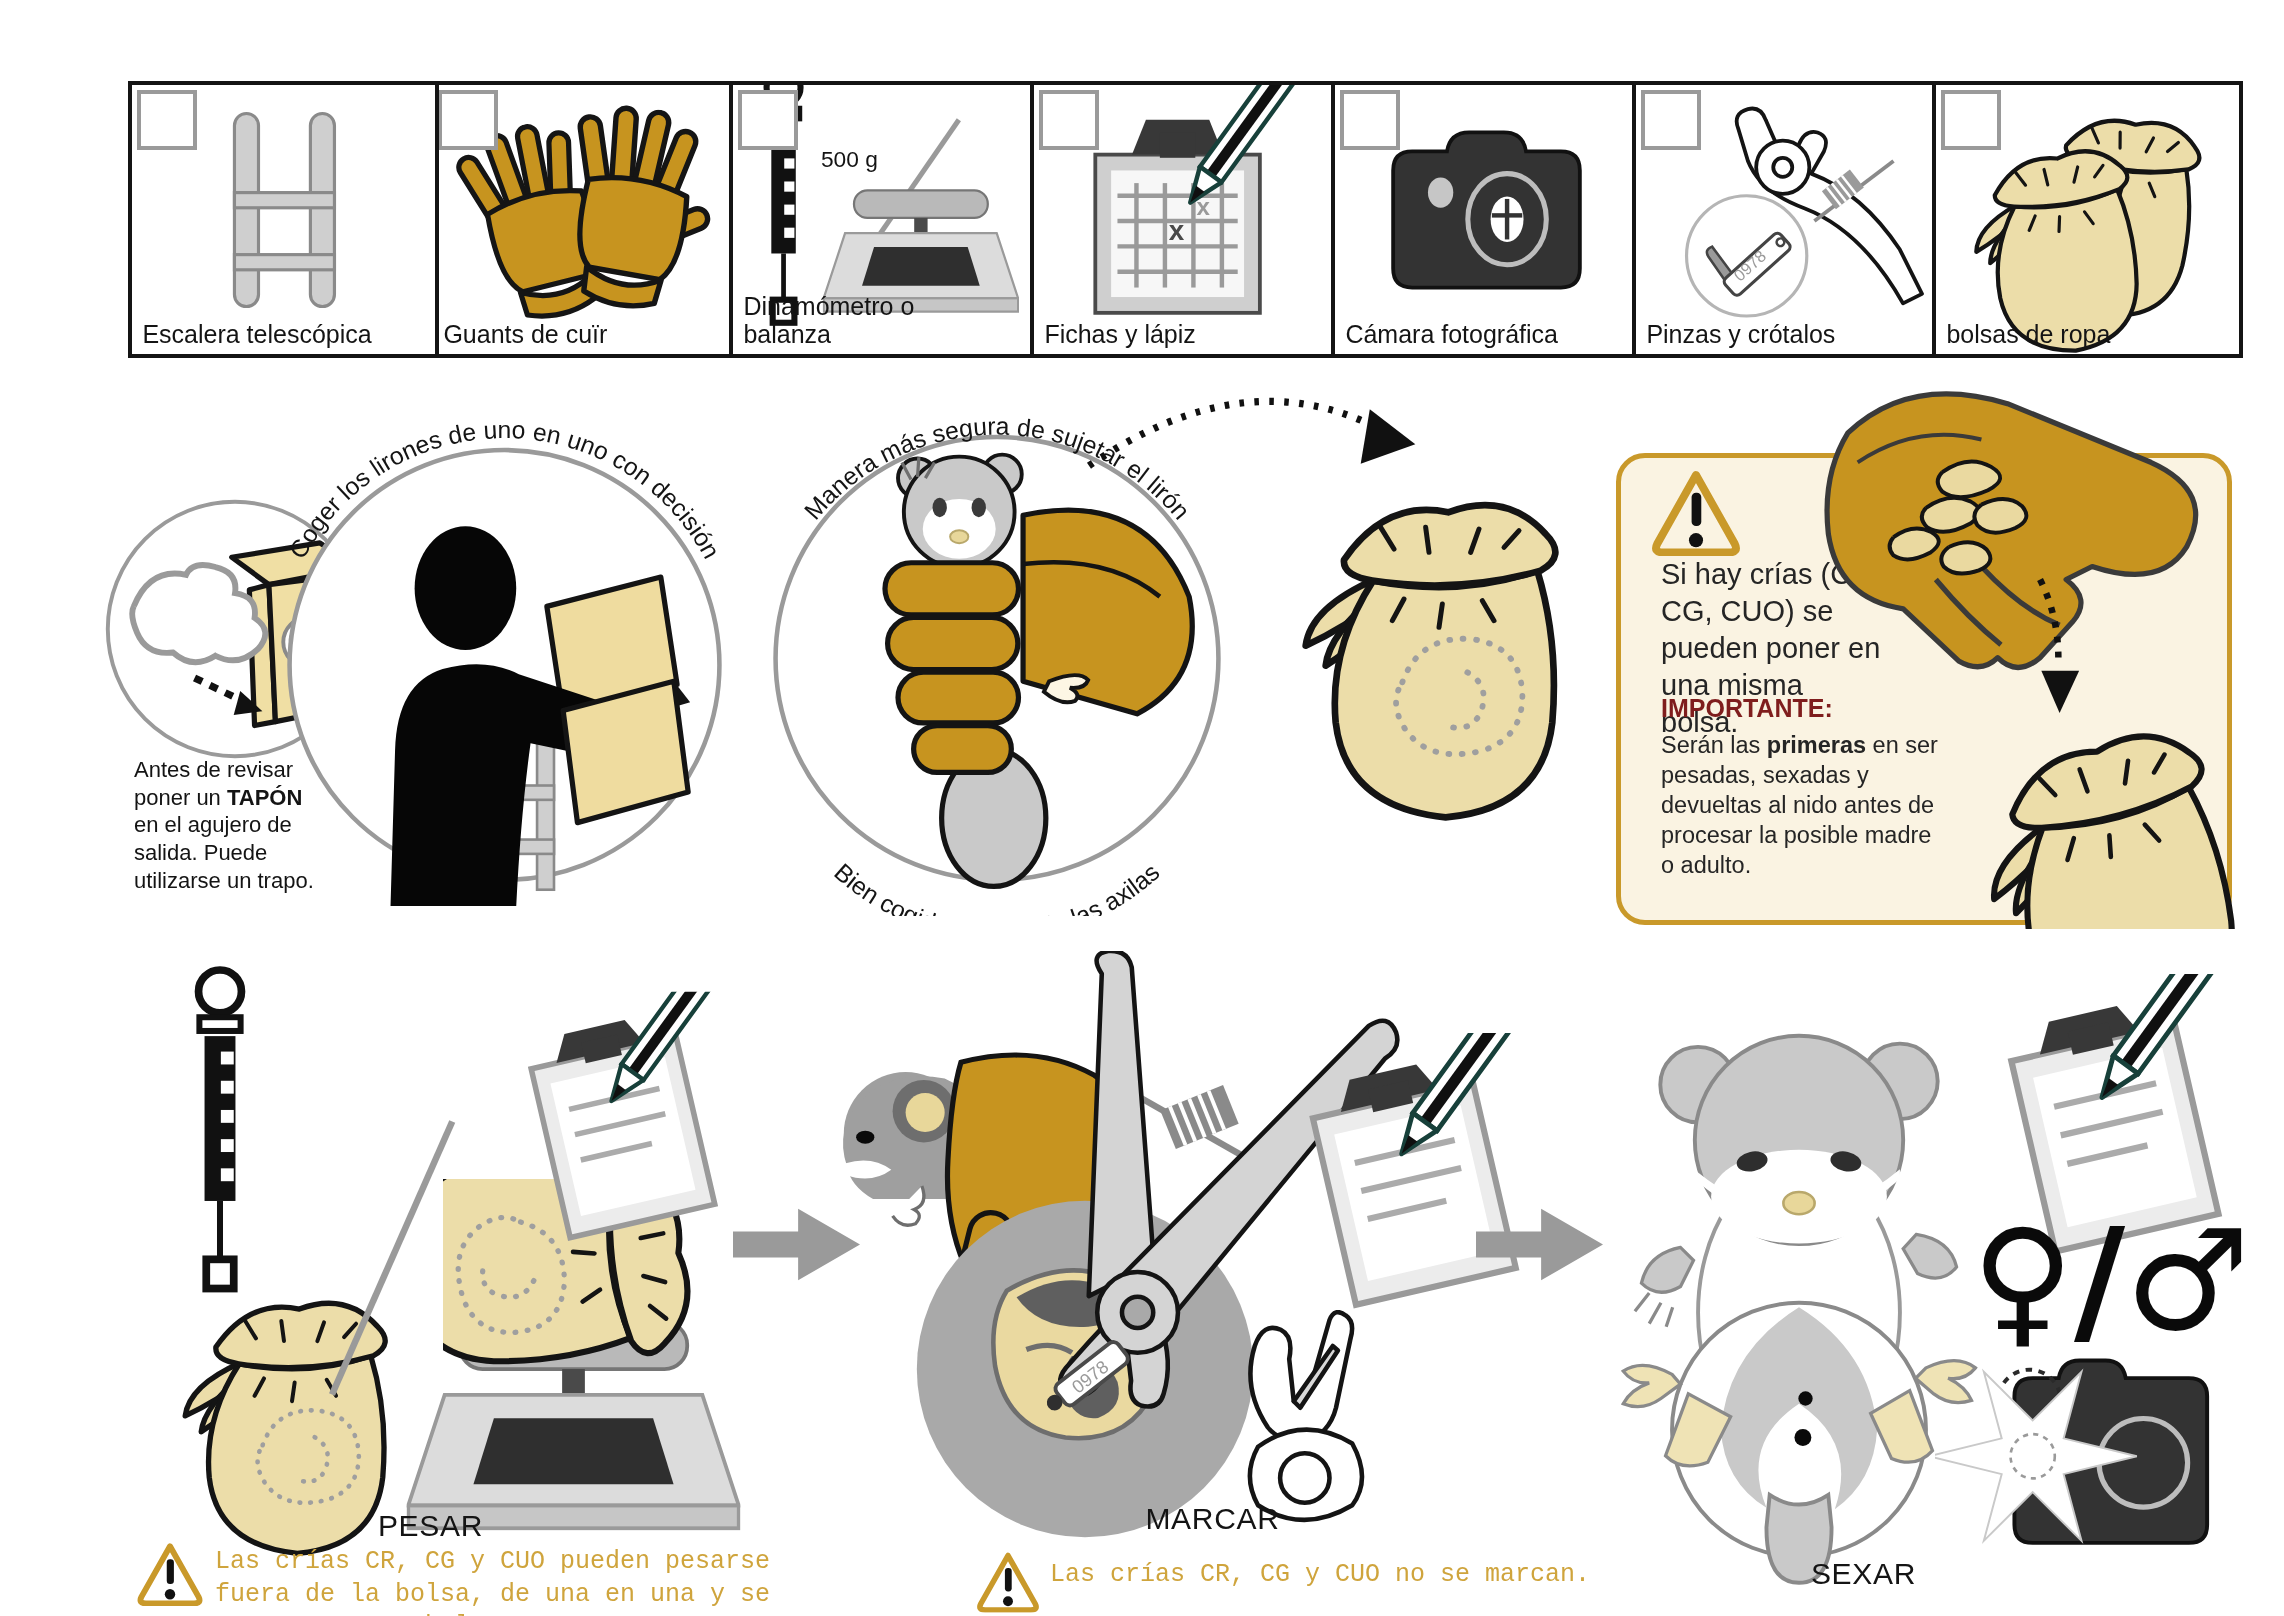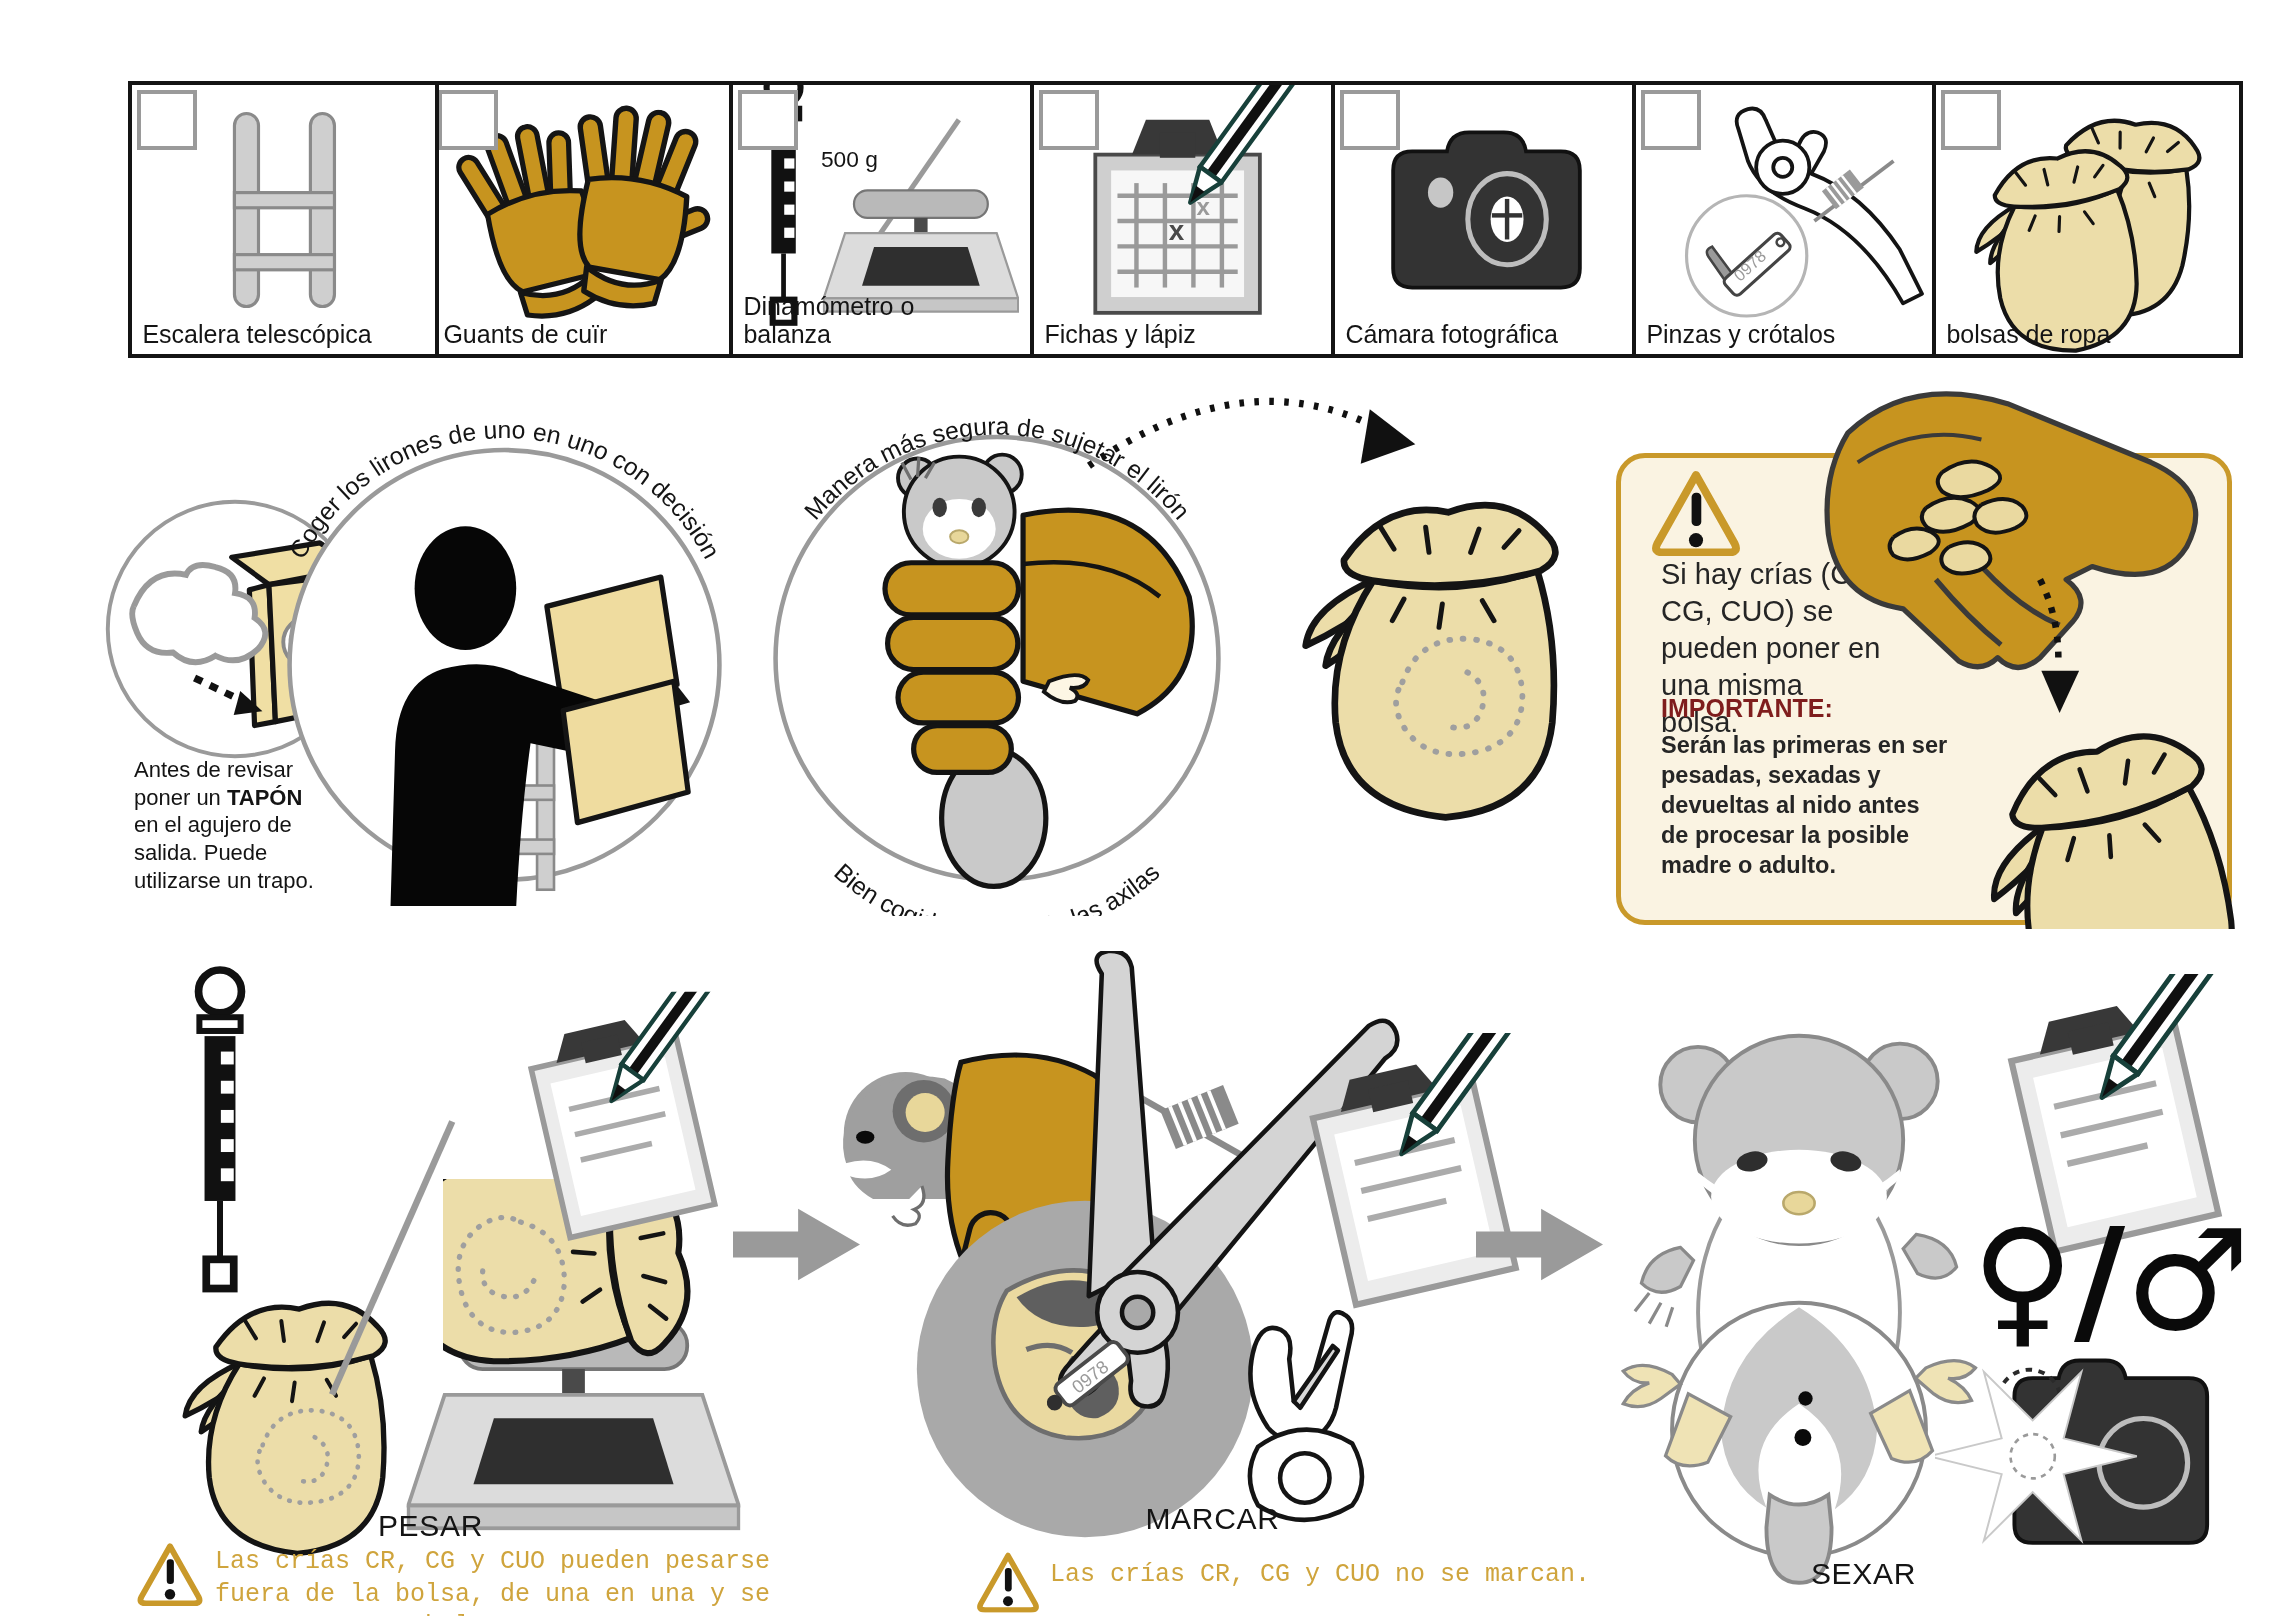--- a/index.html
+++ b/index.html
@@ -12,21 +12,21 @@
   .equip-check{position:absolute;top:5.2px;left:5.2px;width:60px;height:60px;background:#fff;
                border:4.6px solid #9a9a9a;box-sizing:border-box;}
   .equip-label{position:absolute;left:10.4px;bottom:6.5px;font-size:25px;line-height:1.12;color:#141414;}
   .equip-icon{position:absolute;left:0;top:0;width:100%;height:100%;}
   
   .note{position:absolute;left:134px;top:756px;width:189px;font-size:22px;line-height:1.26;color:#141414;}
   .warnbox{position:absolute;left:1616px;top:453px;width:616px;height:472px;background:#faf3e2;
            border:5.2px solid #c9992a;border-radius:29px;box-sizing:border-box;}
   .warnbox-text1{position:absolute;left:40px;top:98px;width:222px;font-size:29px;line-height:1.28;color:#252525;}
   .warnbox-head{position:absolute;left:40px;top:236px;font-size:25px;font-weight:bold;color:#7f1d1d;}
-  .warnbox-text2{position:absolute;left:40px;top:272px;width:287px;font-size:23.5px;line-height:1.28;color:#252525;font-weight:bold;}
+  .warnbox-text2{position:absolute;left:40px;top:272px;width:287px;font-size:23.5px;line-height:1.28;color:#252525;}
   .step-label{position:absolute;width:365px;text-align:center;font-size:30px;letter-spacing:0.7px;color:#141414;}
   .gold-warn{font-size:25px;line-height:1.3;color:#cfa43c;font-family:Liberation Mono, monospace;}
   .sex-symbols{position:absolute;left:1958px;top:1199px;width:306px;text-align:center;
                font-size:140px;font-weight:bold;color:#0a0a0a;font-family:"DejaVu Sans", sans-serif;}
   svg text{font-family:"Liberation Sans", sans-serif;}
 </style>
 </head>
 <body>
 
 <div id="canvas">

